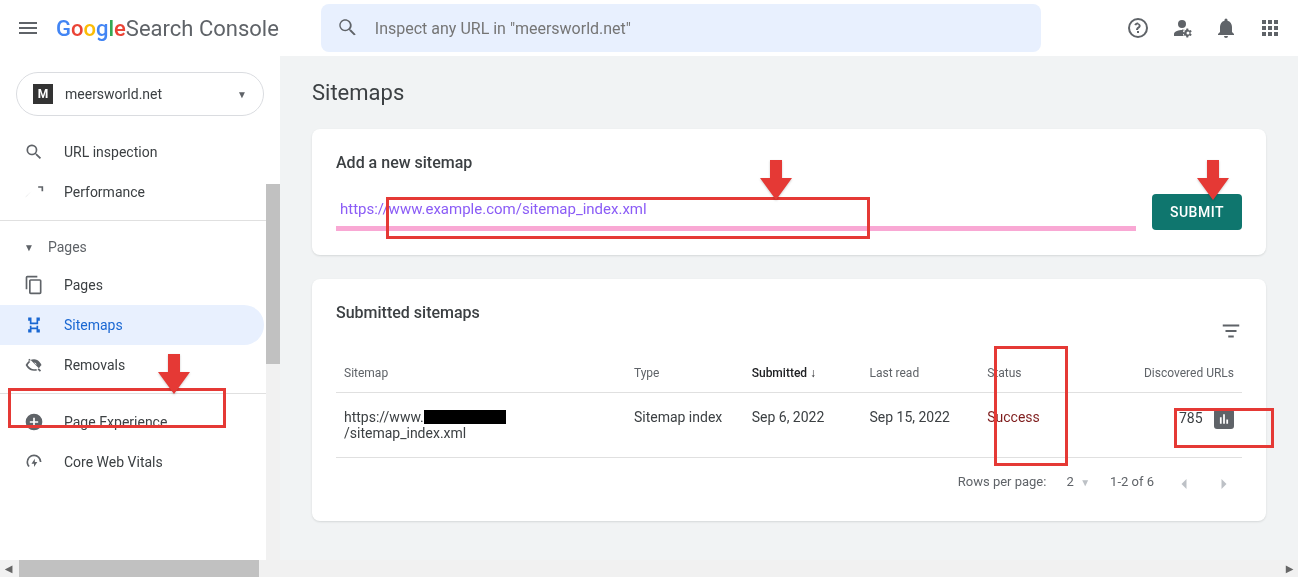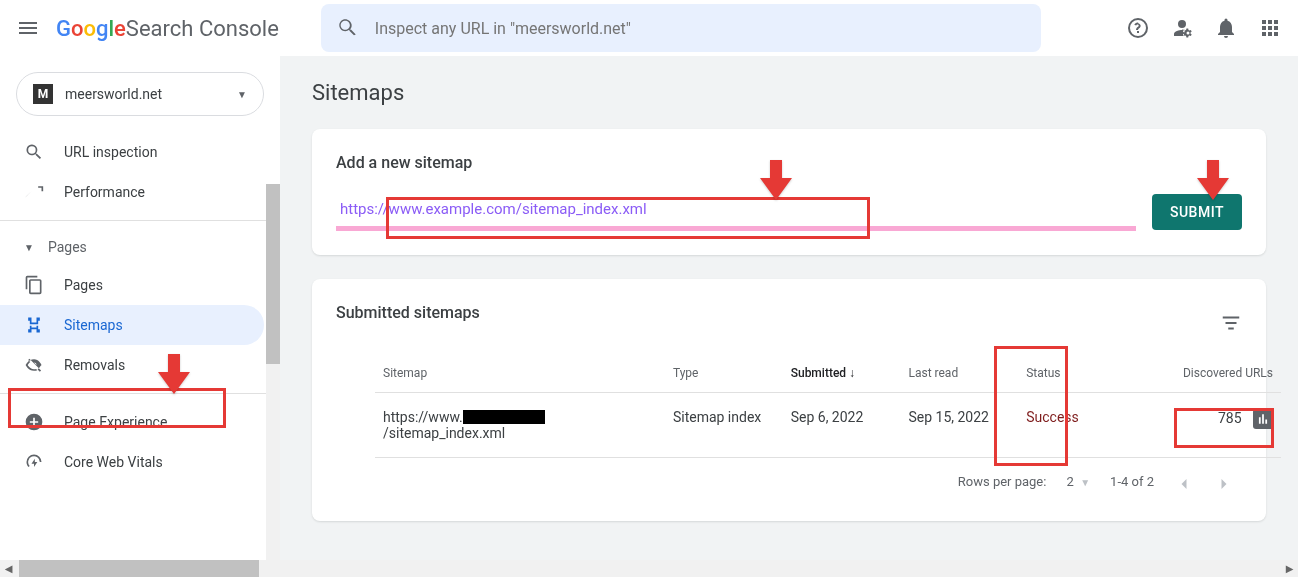--- a/index.html
+++ b/index.html
@@ -33,24 +33,24 @@
 
 .main { flex: 1; background: #f1f3f4; padding: 24px 32px; overflow-y: auto; position: relative; }
 .page-title { font-size: 22px; color: #3c4043; margin-bottom: 24px; font-weight: 400; }
 
 .card { background: #fff; border-radius: 8px; padding: 24px; margin-bottom: 24px; box-shadow: 0 1px 2px rgba(60,64,67,.15); position: relative; }
 .card-title { font-size: 16px; color: #3c4043; margin-bottom: 20px; font-weight: 500; }
 .sitemap-input-row { display: flex; align-items: center; gap: 16px; }
 .sitemap-input { flex: 1; border: none; border-bottom: 5px solid #f9a8d4; padding: 8px 4px; font-size: 15px; color: #8b5cf6; outline: none; }
 .submit-btn { background: #0f766e; color: #fff; border: none; border-radius: 4px; padding: 10px 18px; font-size: 14px; font-weight: 500; cursor: pointer; letter-spacing: .5px; }
 
-.table-header-row { display: flex; align-items: center; justify-content: space-between; }
+.table-header-row { display: flex; align-items: flex-end; justify-content: space-between; }
 .filter-icon { color: #5f6368; cursor: pointer; }
 
-table { width: 100%; border-collapse: collapse; margin-top: 12px; margin-left: 39px; }
+table { width: 100%; border-collapse: collapse; margin-top: 12px; }
 th { text-align: left; font-size: 12px; color: #5f6368; font-weight: 400; padding: 12px 8px; border-bottom: 1px solid #e0e0e0; }
 th.sorted { color: #202124; font-weight: 500; }
 td { font-size: 14px; color: #3c4043; padding: 16px 8px; border-bottom: 1px solid #e0e0e0; vertical-align: top; }
 .status-success { color: #7f1d1d; }
 .discovered-cell { text-align: right; }
 .bar-icon { display: inline-flex; width: 20px; height: 20px; background: #5f6368; border-radius: 3px; align-items: center; justify-content: center; margin-left: 8px; vertical-align: middle; }
 .bar-icon svg { color: #fff; }
 
 .pagination { display: flex; justify-content: flex-end; gap: 20px; padding: 16px 8px 0; font-size: 13px; color: #5f6368; }
 .pagination .pgbtn { cursor: pointer; color: #bdc1c6; }
@@ -214,21 +214,21 @@
                   </svg>
                 </span>
           </td>
         </tr>
           </tbody>
       </table>
 
       <div class="pagination">
         <span>Rows per page:</span>
         <span><span>2</span>&nbsp;&nbsp;<span style="font-size:10px;color:#bdc1c6">▼</span></span>
-        <span>1-4 of 2</span>
+        <span>1-2 of 6</span>
         <span class="pgbtn"><svg viewBox="0 0 24 24" width="20" height="20">
               <path fill="currentColor" d="M15 6l-6 6 6 6z"></path>
             </svg></span>
         <span class="pgbtn"><svg viewBox="0 0 24 24" width="20" height="20">
               <path fill="currentColor" d="M9 6l6 6-6 6z"></path>
             </svg></span>
       </div>
     </div>
   </div>
 </div>

